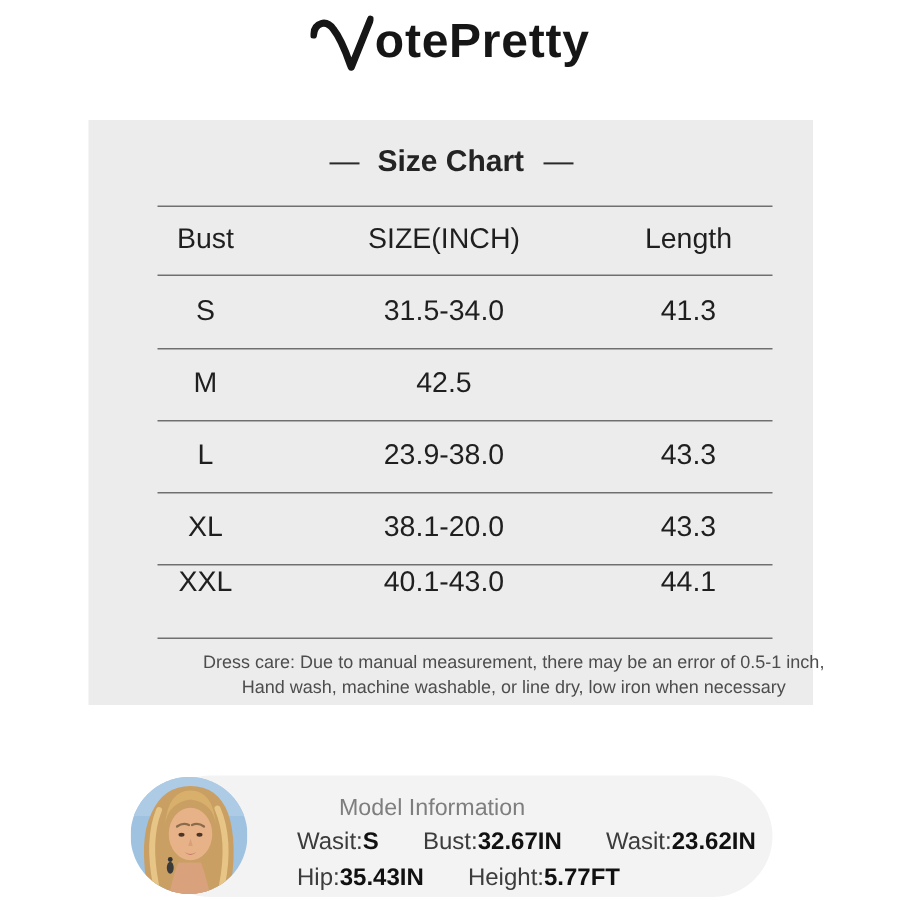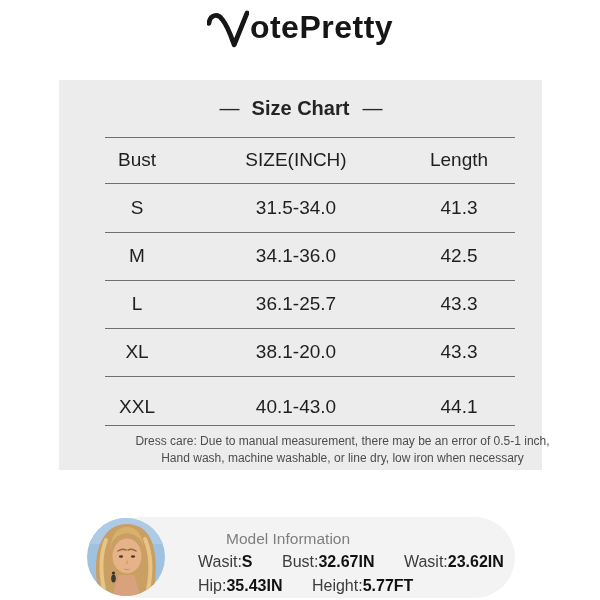--- a/index.html
+++ b/index.html
@@ -80,34 +80,33 @@
       <div class="cell">Length</div>
     </div>
 
     <div class="trow" style="top:103px; height:49px">
       <div class="cell">S</div>
       <div class="cell">31.5-34.0</div>
       <div class="cell">41.3</div>
     </div>
     <div class="trow" style="top:152px; height:48px">
       <div class="cell">M</div>
-      <div class="cell">34.1-36.0</div>
       <div class="cell">42.5</div>
     </div>
     <div class="trow" style="top:200px; height:48px">
       <div class="cell">L</div>
-      <div class="cell">36.1-25.7</div>
+      <div class="cell">23.9-38.0</div>
       <div class="cell">43.3</div>
     </div>
     <div class="trow" style="top:248px; height:48px">
       <div class="cell">XL</div>
       <div class="cell">38.1-20.0</div>
       <div class="cell">43.3</div>
     </div>
-    <div class="trow" style="top:302px; height:49px">
+    <div class="trow" style="top:284px; height:49px">
       <div class="cell">XXL</div>
       <div class="cell">40.1-43.0</div>
       <div class="cell">44.1</div>
     </div>
 
     <div class="care" style="top:353px">Dress care: Due to manual measurement, there may be an error of 0.5-1 inch,</div>
     <div class="care" style="top:370px">Hand wash, machine washable, or line dry, low iron when necessary</div>
   </section>
 
   <section>

